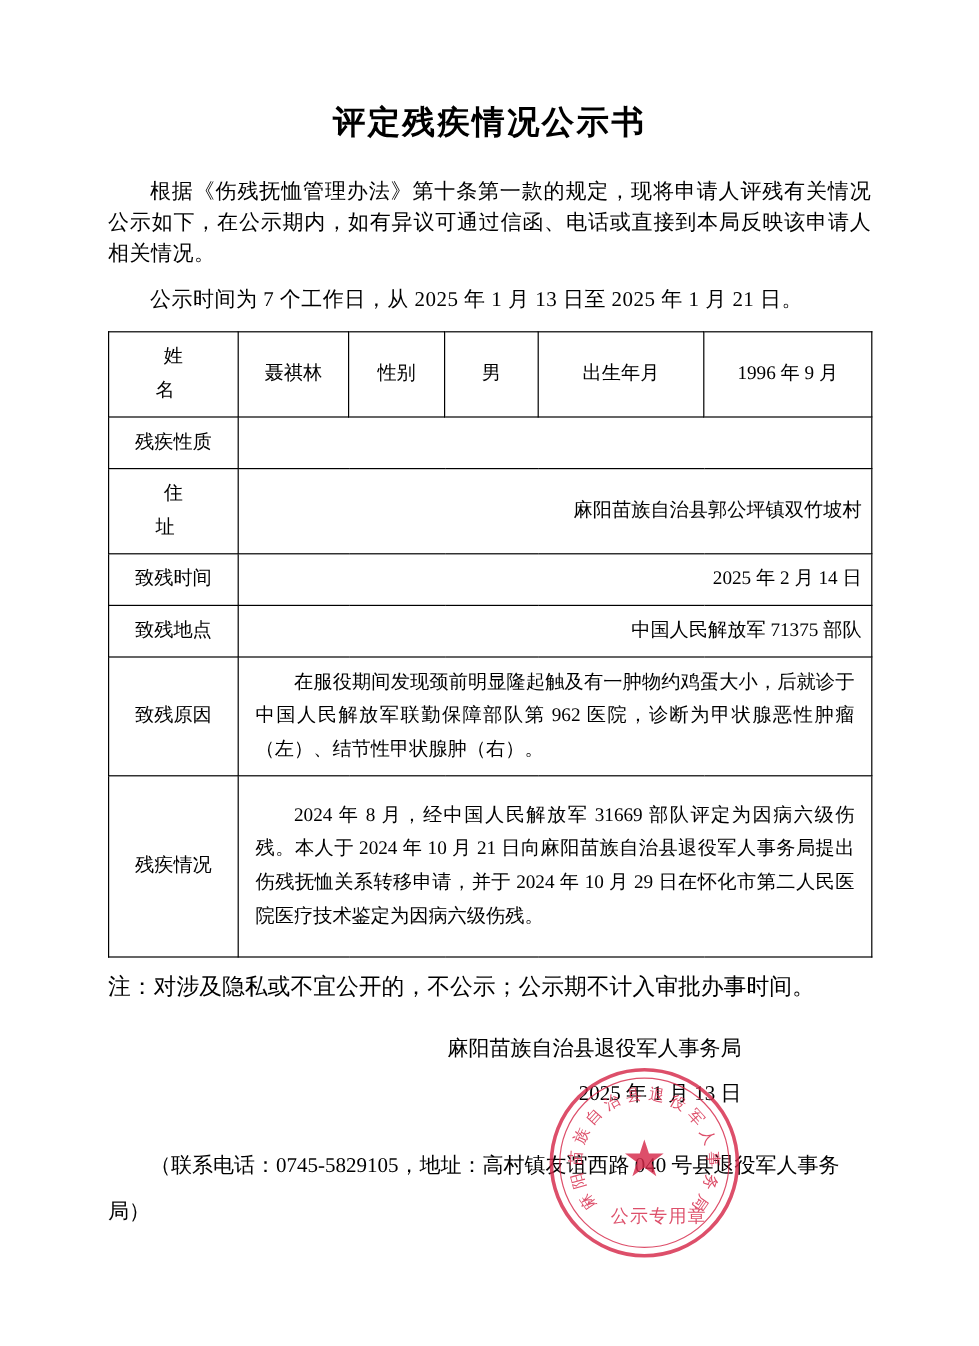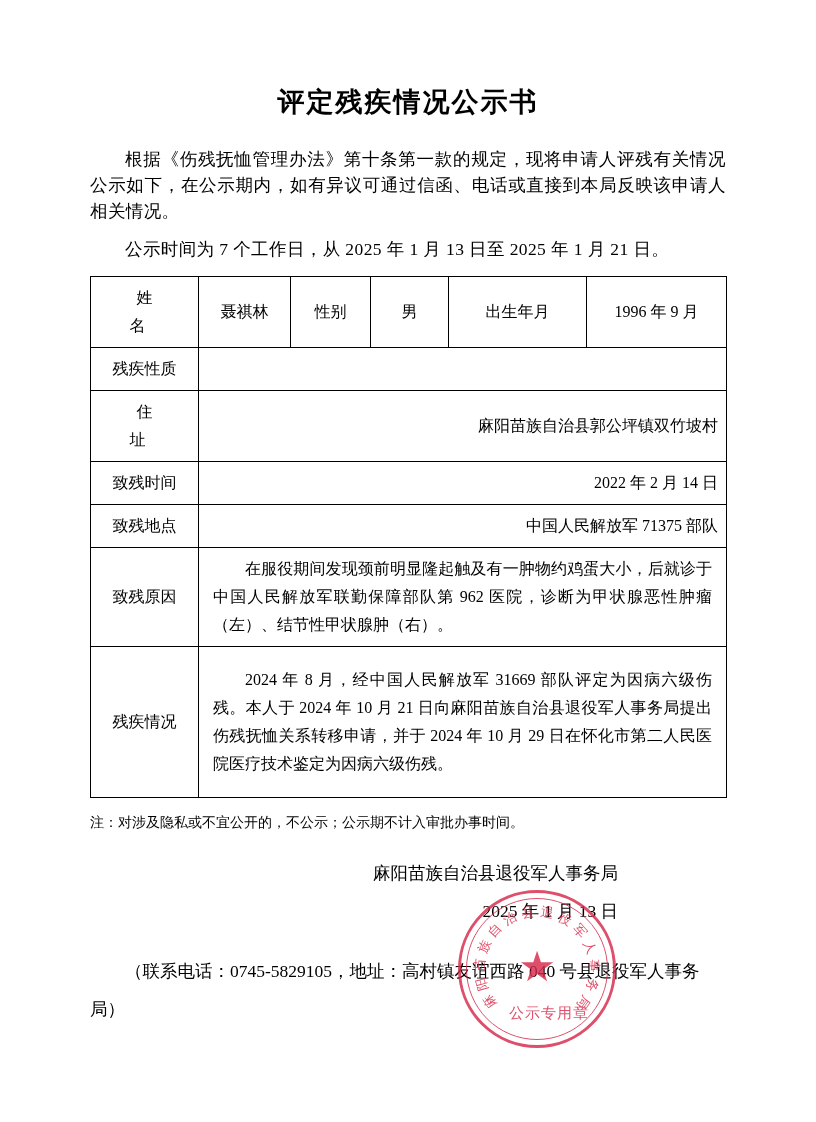--- a/index.html
+++ b/index.html
@@ -78,21 +78,21 @@
     text-align: justify;
     text-justify: inter-ideograph;
     padding-left: 14px !important;
     padding-right: 14px !important;
     line-height: 29px;
   }
   .val-justify.ind {
     text-indent: 2em;
   }
   .note {
-    font-size: 14px;
+    font-size: 19px;
     margin-top: 10px;
     line-height: 30px;
   }
   .signature {
     margin-top: 16px;
     font-size: 17.5px;
     line-height: 38px;
     text-align: right;
     padding-right: 108px;
   }
@@ -195,21 +195,21 @@
       <tr>
         <td class="lbl">残疾性质</td>
         <td class="val-left" colspan="5"></td>
       </tr>
       <tr>
         <td class="lbl-sp2">住 址</td>
         <td class="val-left" colspan="5">麻阳苗族自治县郭公坪镇双竹坡村</td>
       </tr>
       <tr>
         <td class="lbl">致残时间</td>
-        <td class="val-left" colspan="5">2022 年 2 月 14 日</td>
+        <td class="val-left" colspan="5">2025 年 2 月 14 日</td>
       </tr>
       <tr>
         <td class="lbl">致残地点</td>
         <td class="val-left" colspan="5">中国人民解放军 71375 部队</td>
       </tr>
       <tr>
         <td class="lbl">致残原因</td>
         <td class="val-justify ind" colspan="5">在服役期间发现颈前明显隆起触及有一肿物约鸡蛋大小，后就诊于中国人民解放军联勤保障部队第 962 医院，诊断为甲状腺恶性肿瘤（左）、结节性甲状腺肿（右）。</td>
       </tr>
       <tr>

